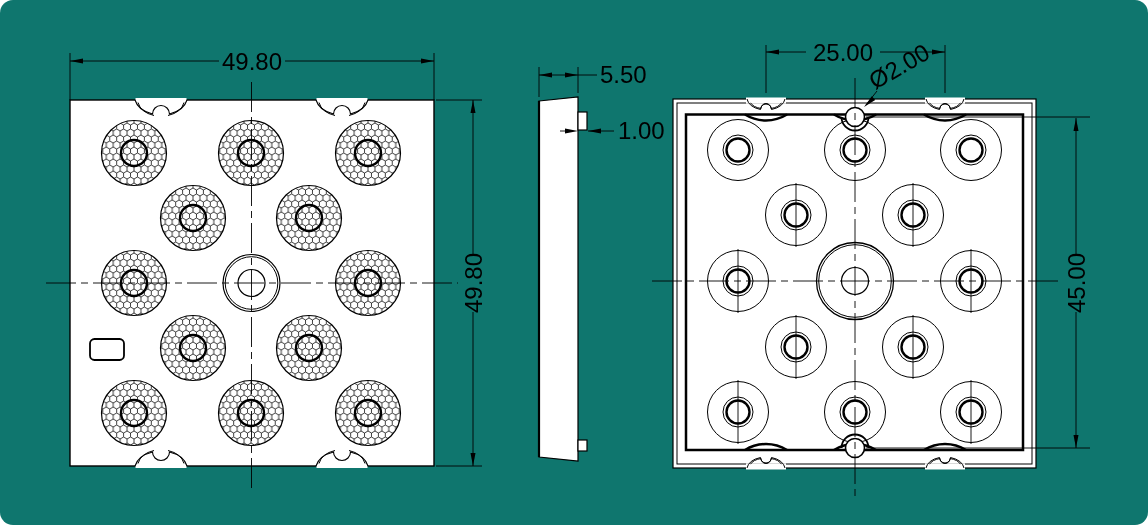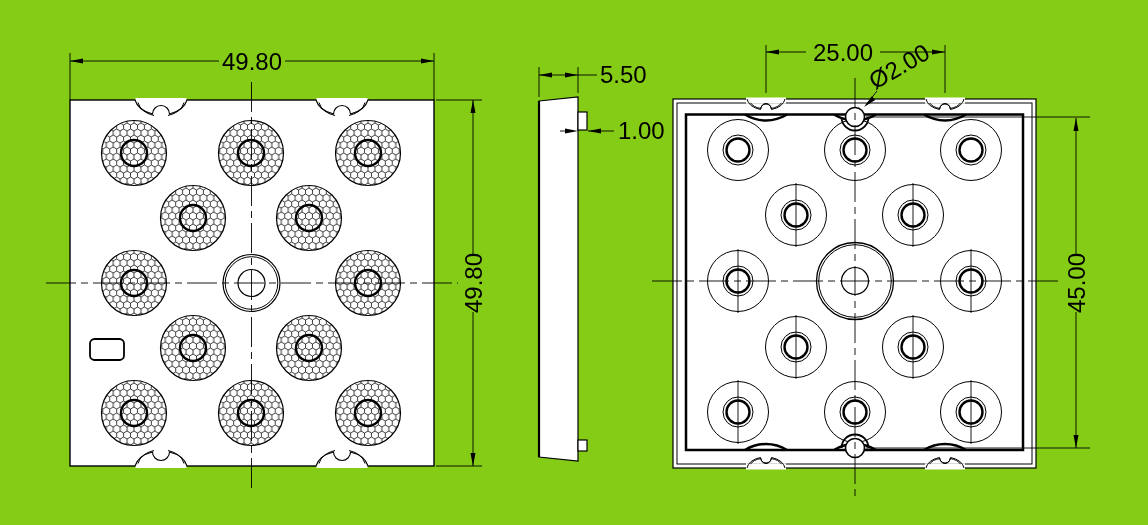--- a/index.html
+++ b/index.html
@@ -1,16 +1,16 @@
 <!DOCTYPE html>
 <html><head>
 <meta charset="utf-8">
 <style>
   html,body{margin:0;padding:0;background:#ffffff;}
-  .sheet{width:1148px;height:525px;background:#84cc16;position:relative;overflow:hidden;}
+  .sheet{width:1148px;height:525px;background:#0f766e;position:relative;overflow:hidden;border-radius:13px;}
   svg{display:block;}
   text{font-family:"Liberation Sans", sans-serif;font-size:24px;fill:#000;}
 </style>
 </head>
 <body>
 
 <div class="sheet">
 <svg width="1148" height="525" viewBox="0 0 1148 525">
   <defs>
     <pattern id="hex" patternUnits="userSpaceOnUse" width="6.93" height="12">

